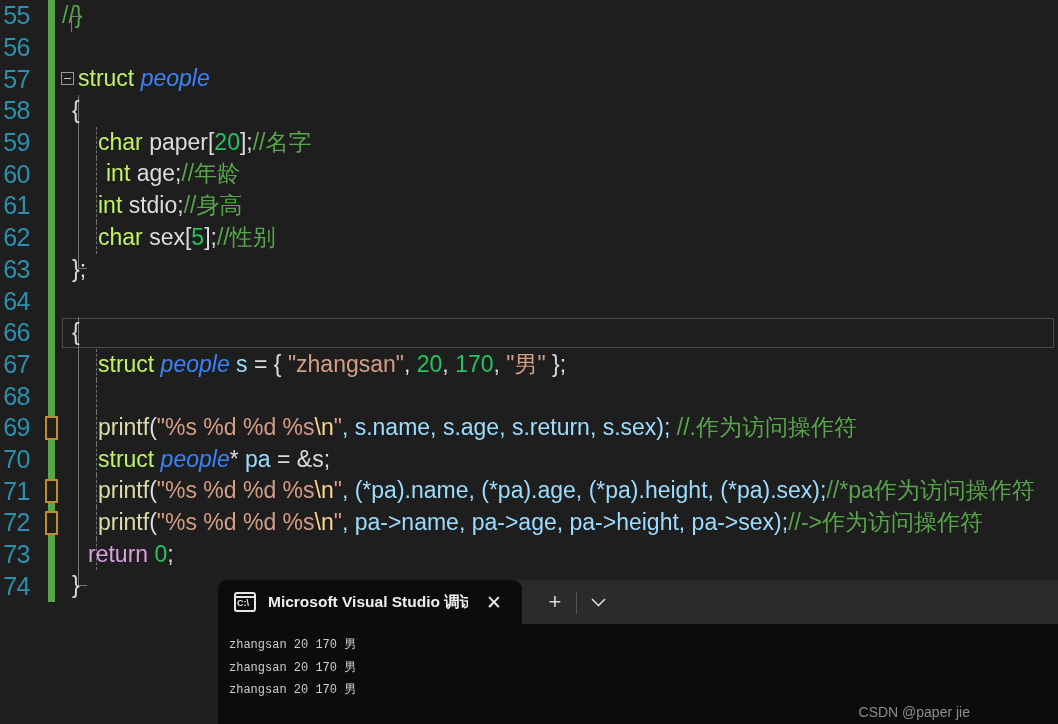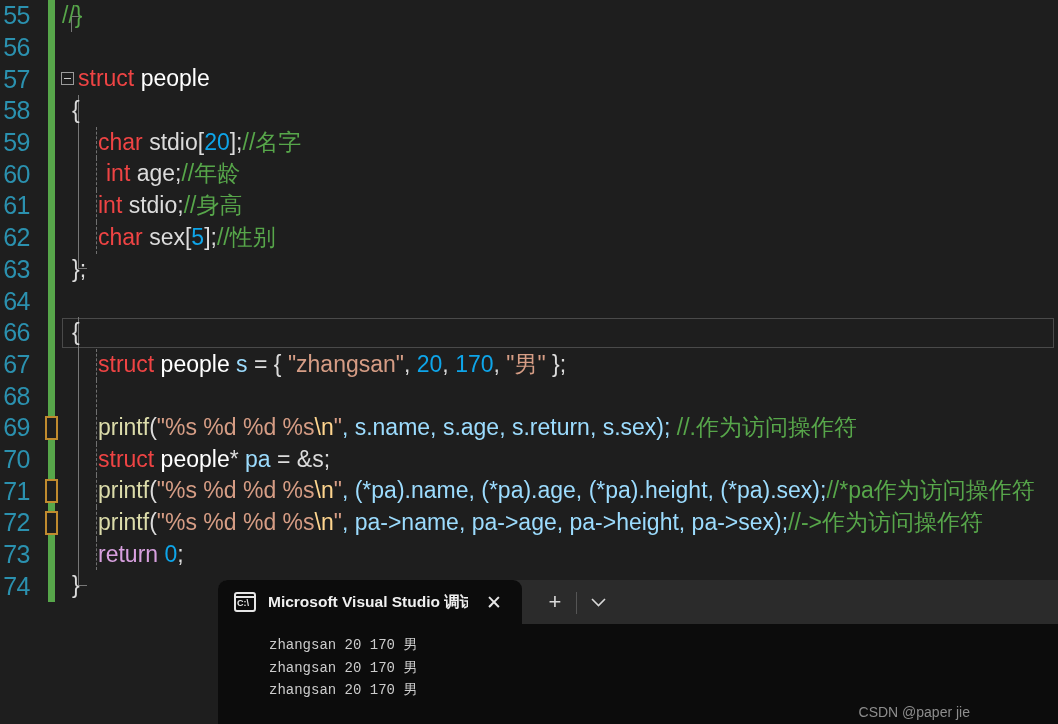--- a/index.html
+++ b/index.html
@@ -126,26 +126,26 @@
     position: absolute;
     left: 62px;
     right: 4px;
     top: 1px;
     height: 30px;
     border: 1px solid #4a4a4a;
     pointer-events: none;
   }
 
   
-  .kw   { color: #ef4444; }
-  .typ  { color: #ffffff; }
+  .kw   { color: #bef264; }
+  .typ  { color: #3b82f6; font-style: italic; }
   .fn   { color: #dcdcaa; }
   .str  { color: #d69d85; }
   .esc  { color: #ffd68f; }
-  .num  { color: #0ea5e9; }
+  .num  { color: #22c55e; }
   .cmt  { color: #57a64a; }
   .plain{ color: #dcdcdc; }
   .var  { color: #9cdcfe; }
   .pp   { color: #9b9b9b; }
   .inc  { color: #d69d85; }
   .op   { color: #d4d4d4; }
   .ctl  { color: #d8a0df; }
   .punc { color: #dcdcdc; }
 
   
@@ -238,25 +238,24 @@
     width: 34px; height: 34px;
     margin-bottom: 5px;
     color: #d8d8d8;
     font-size: 13px;
     display: flex; align-items: center; justify-content: center;
     cursor: pointer;
   }
   .term-body {
     padding: 10px 4px 0 11px;
     font-family: "Liberation Mono", monospace;
-    font-size: 14px;
+    font-size: 12px;
     line-height: 22.5px;
     color: #cccccc;
     white-space: pre;
-    margin-left: 40px;
   }
 
   
   .watermark {
     position: absolute;
     right: 12px; bottom: 4px;
     color: #8d8d8d;
     font-size: 14px;
     font-family: "Liberation Sans", sans-serif;
     z-index: 20;
@@ -293,21 +292,21 @@
         <div class="gutter-num">58</div>
         <div class="changebar"></div>
         <div class="outline-col" style="left:70px"><div class="vline-solid"></div></div>
         <div class="code" style="left:72px"><span class="punc">{</span></div>
       </div>
 
       <div class="row">
         <div class="gutter-num">59</div>
         <div class="changebar"></div>
         <div class="outline-col" style="left:70px"><div class="vline-solid"></div><div class="vline-dash"></div></div>
-        <div class="code" style="left:98px"><span class="kw">char</span><span class="plain"> stdio[</span><span class="num">20</span><span class="plain">];</span><span class="cmt">//名字</span></div>
+        <div class="code" style="left:98px"><span class="kw">char</span><span class="plain"> paper[</span><span class="num">20</span><span class="plain">];</span><span class="cmt">//名字</span></div>
       </div>
 
       <div class="row">
         <div class="gutter-num">60</div>
         <div class="changebar"></div>
         <div class="outline-col" style="left:70px"><div class="vline-solid"></div><div class="vline-dash"></div></div>
         <div class="code" style="left:106px"><span class="kw">int</span><span class="plain"> age;</span><span class="cmt">//年龄</span></div>
       </div>
 
       <div class="row">
@@ -388,21 +387,21 @@
         <div class="changebar"></div>
         <div class="editbox"></div>
         <div class="outline-col" style="left:70px"><div class="vline-solid"></div><div class="vline-dash"></div></div>
         <div class="code" style="left:98px"><span class="fn">printf</span><span class="plain">(</span><span class="str">"%s %d %d %s</span><span class="esc">\n</span><span class="str">"</span><span class="var">, pa-&gt;name, pa-&gt;age, pa-&gt;height, pa-&gt;sex);</span><span class="cmt">//-&gt;作为访问操作符</span></div>
       </div>
 
       <div class="row">
         <div class="gutter-num">73</div>
         <div class="changebar"></div>
         <div class="outline-col" style="left:70px"><div class="vline-solid"></div><div class="vline-dash"></div></div>
-        <div class="code" style="left:98px"><span class="ctl">return</span><span class="num"> 0</span><span class="plain">;</span></div>
+        <div class="code" style="left:88px"><span class="ctl">return</span><span class="num"> 0</span><span class="plain">;</span></div>
       </div>
 
       <div class="row">
         <div class="gutter-num">74</div>
         <div class="changebar"></div>
         <div class="outline-col" style="left:70px"><div class="corner-bl"></div></div>
         <div class="code" style="left:72px"><span class="punc">}</span></div>
       </div>
 
     </div>

